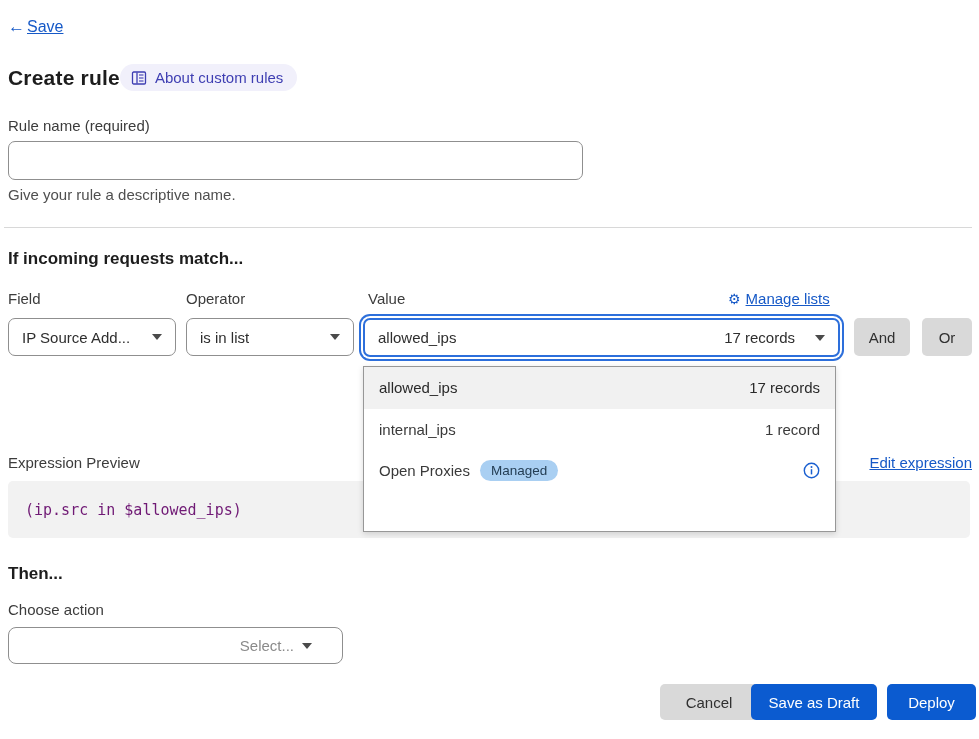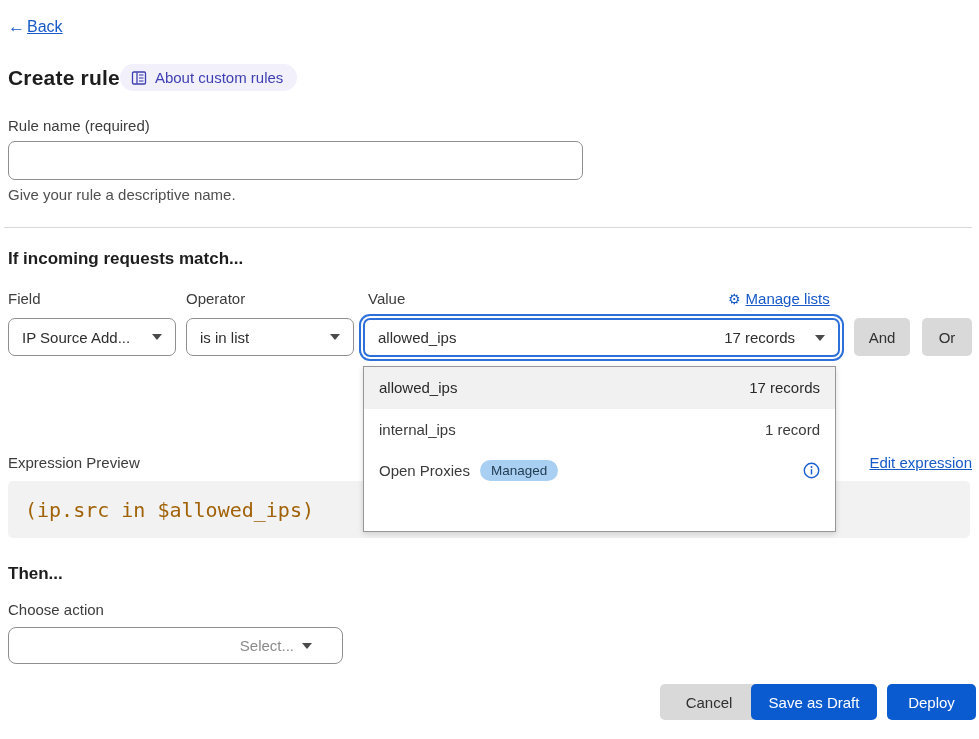--- a/index.html
+++ b/index.html
@@ -69,21 +69,21 @@
   .managed-badge { background:var(--managed-bg); color:var(--managed-text); font-size:13.5px;
                    padding:3px 11px; border-radius:11px; }
   .info-icon { display:inline-flex; cursor:pointer; }
 
   
   .expr-label { position:absolute; left:8px; top:454px; font-size:15px; color:#3c3c3c; }
   .edit-expression { position:absolute; top:454px; right:7px; font-size:15px; color:var(--link-blue);
                      text-decoration:underline; cursor:pointer; }
   .code-block { position:absolute; left:8px; top:481px; width:962px; height:57px; background:var(--code-bg);
                 border-radius:5px; display:flex; align-items:center; padding:0 17px; z-index:1; }
-  .code-block code { font-family:"DejaVu Sans Mono","Liberation Mono",monospace; font-size:20px; color:#a16207; }
+  .code-block code { font-family:"DejaVu Sans Mono","Liberation Mono",monospace; font-size:15px; color:#701a75; }
 
   
   .action-select { position:absolute; left:8px; top:627px; width:335px; height:37px;
                    border:1px solid var(--border-gray); border-radius:8px; display:flex; align-items:center;
                    justify-content:flex-end; padding:0 30px; font-size:15px; cursor:pointer; background:#fff; }
   .placeholder { color:#8a8a8a; }
 
   
   .footer-btn { position:absolute; top:684px; height:36px; border:0; border-radius:5px; font-size:15px;
                 cursor:pointer; font-family:"Liberation Sans", sans-serif; }
@@ -94,21 +94,21 @@
 
   .book-icon svg, .info-icon svg { display:block; }
 </style>
 </head>
 <body>
 
 <div class="page">
 
   <a class="back">
     <span class="arrow">←</span>
-      <span class="back-text">Back</span>
+      <span class="back-text">Save</span>
   </a>
 
   <div class="title-row">
     <h1>Create rule</h1>
     <a class="about-badge">
       <span class="book-icon">
         <svg width="16" height="16" viewBox="0 0 16 16" fill="none">
           <rect x="1.5" y="2" width="13" height="12" rx="1.2" stroke="#3e3eb2" stroke-width="1.3"></rect>
           <line x1="6" y1="2.5" x2="6" y2="13.5" stroke="#3e3eb2" stroke-width="1.3"></line>
           <line x1="8" y1="5" x2="12.5" y2="5" stroke="#3e3eb2" stroke-width="1.1"></line>

